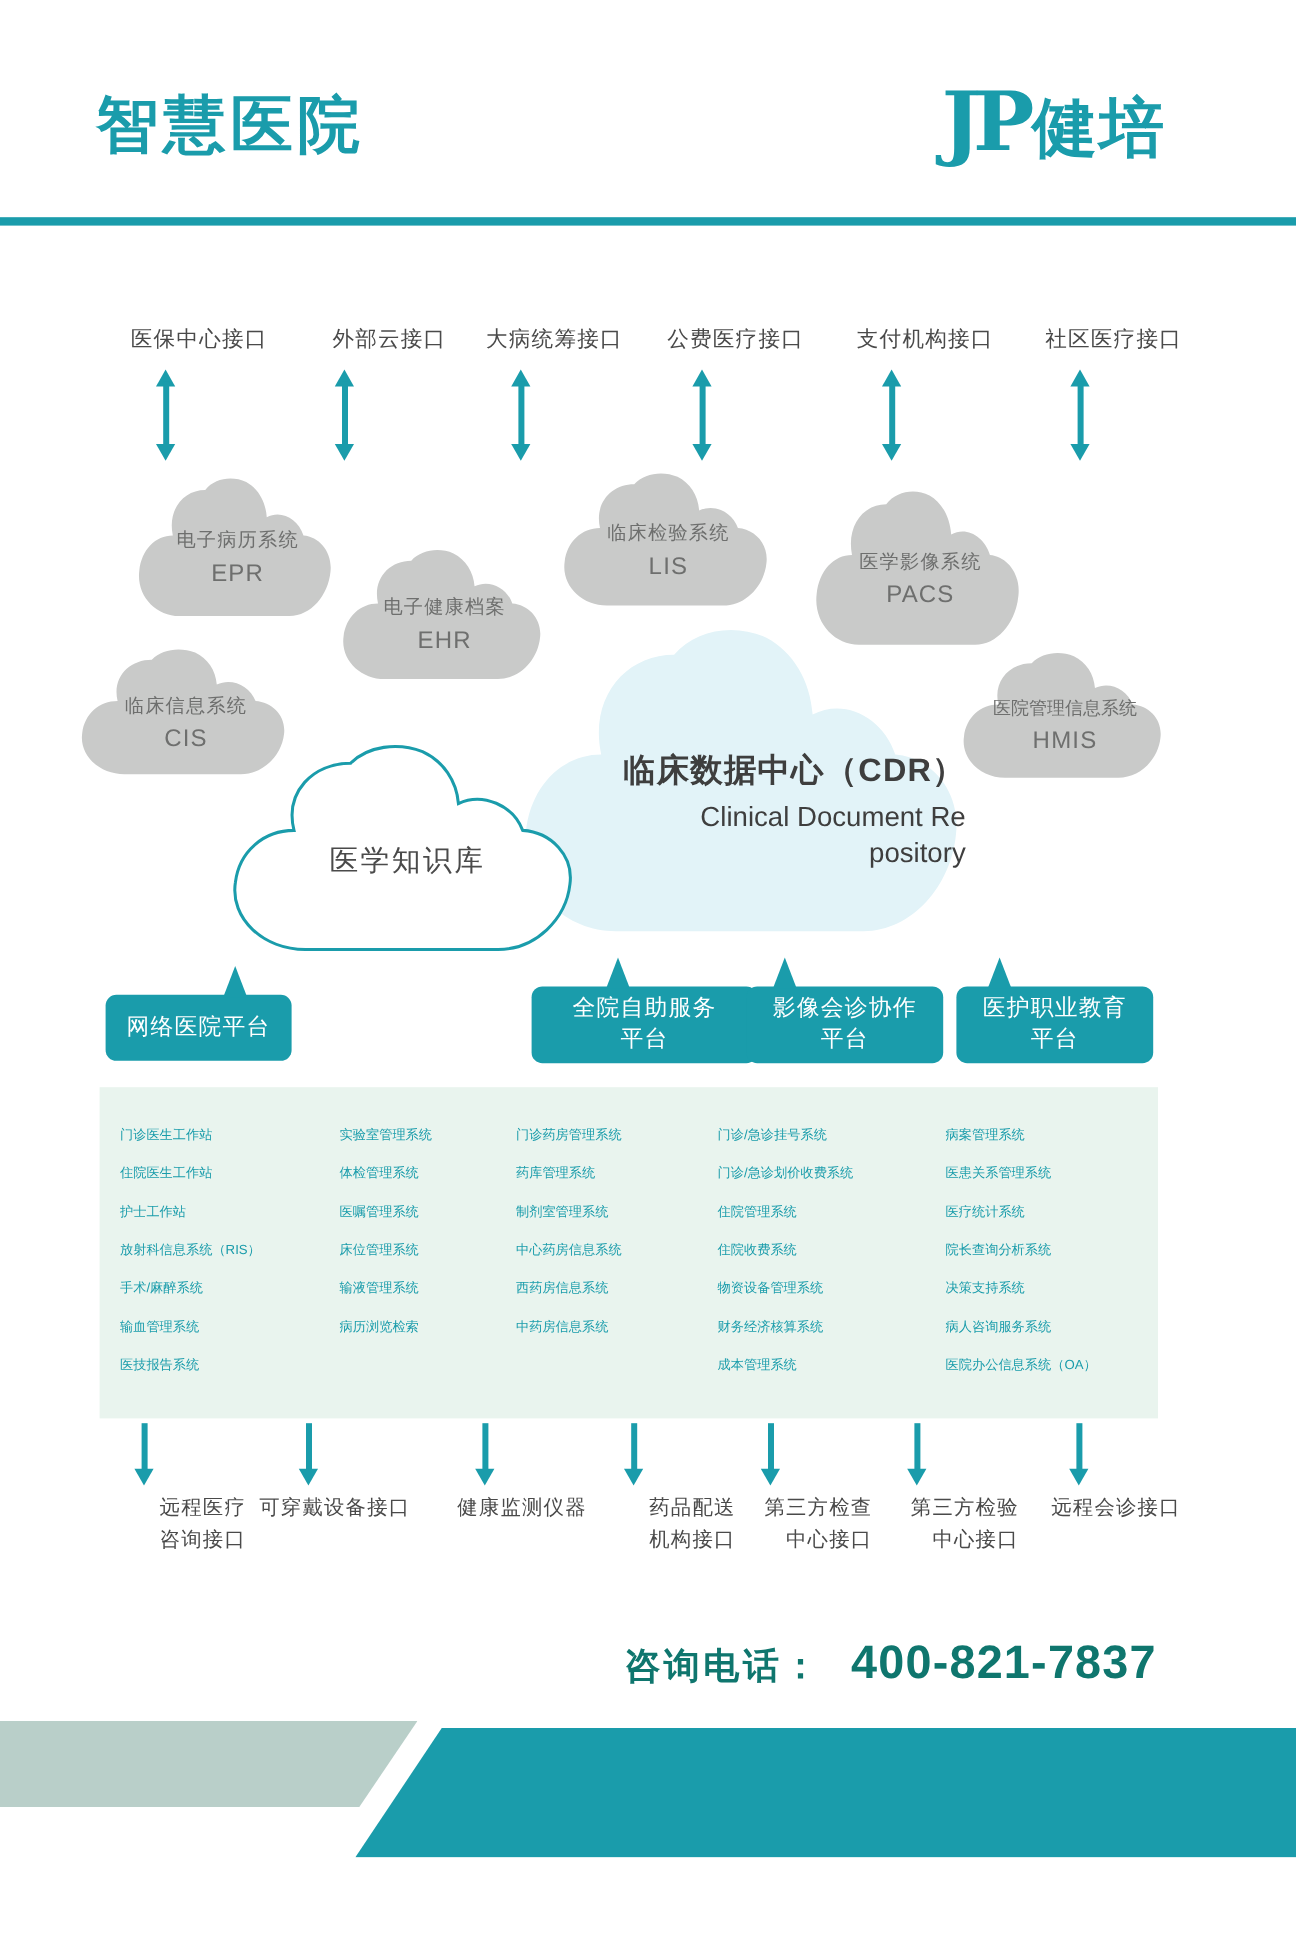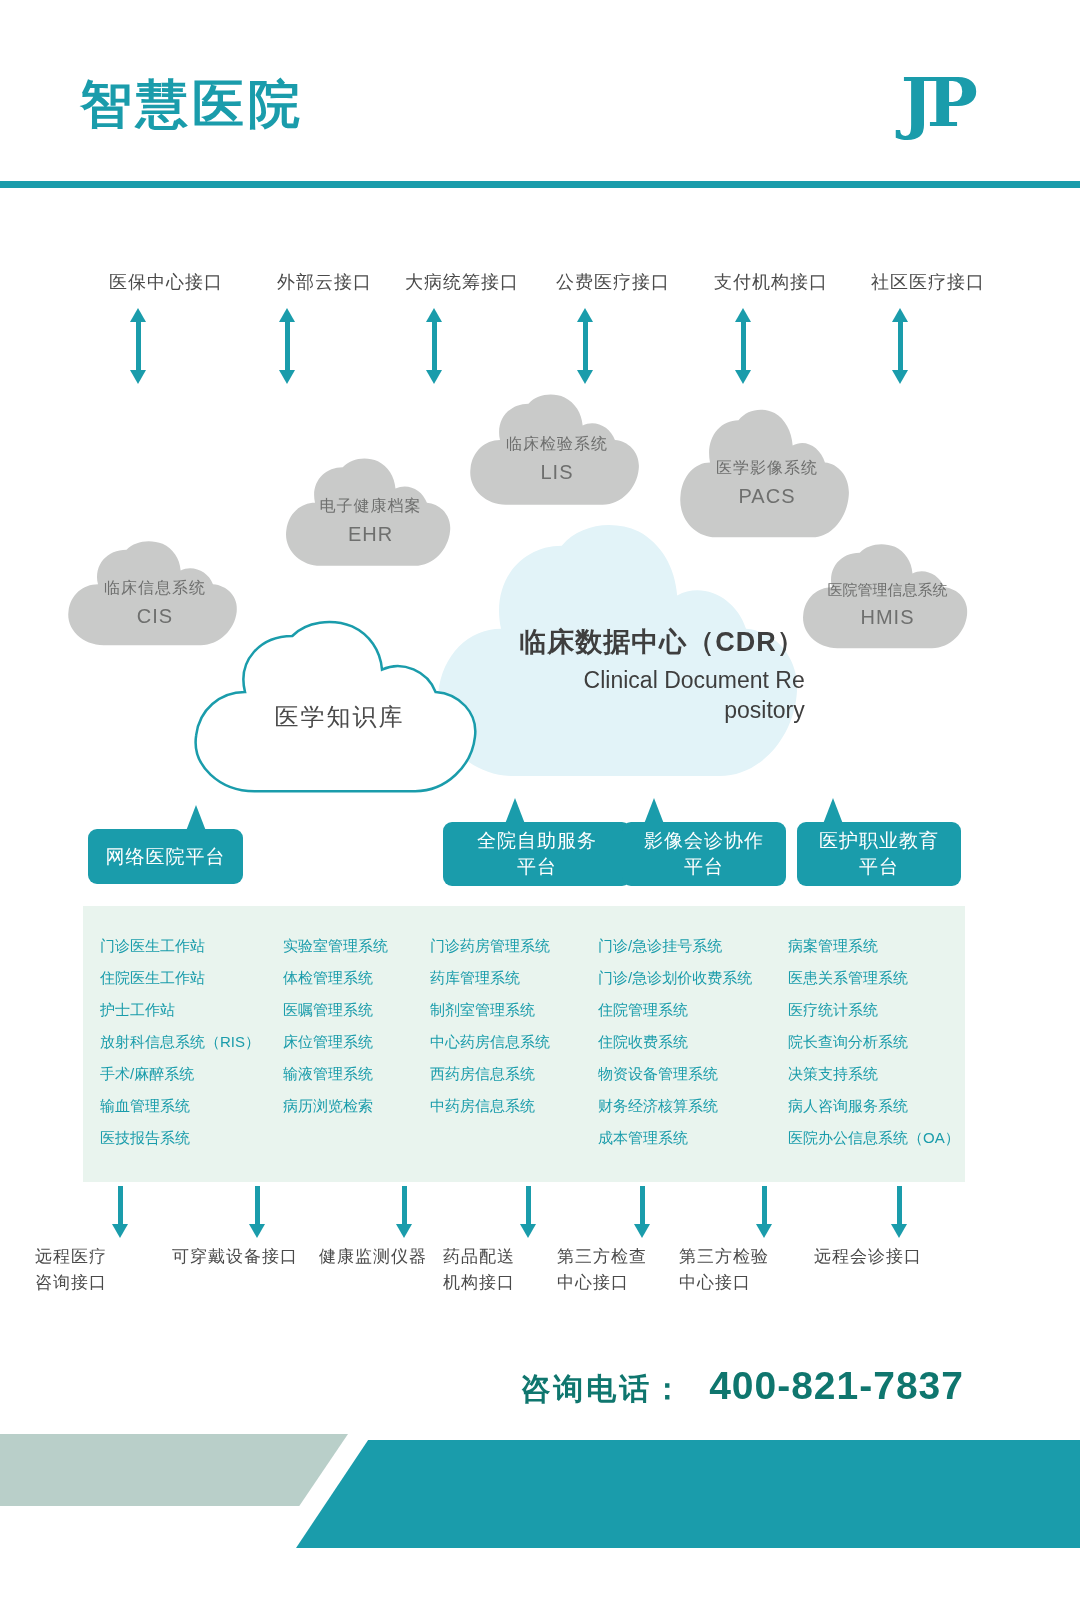--- a/index.html
+++ b/index.html
@@ -47,24 +47,24 @@
   .kb-label{position:absolute;inset:0;display:flex;align-items:center;justify-content:center;padding-top:6%;font-size:24px;color:var(--text-dark);letter-spacing:2px;}
 
   
   .bubble{position:absolute;background:var(--teal);border-radius:9px;color:#fff;display:flex;align-items:center;justify-content:center;text-align:center;font-size:19px;line-height:1.35;letter-spacing:1px;}
   .tail{position:absolute;top:-24px;width:0;height:0;border-left:10px solid transparent;border-right:10px solid transparent;border-bottom:26px solid var(--teal);}
   .preline{white-space:pre-line;}
 
   
   .panel{position:absolute;left:83px;top:906px;width:882px;height:276px;background:var(--panel-green);}
   .pcol{position:absolute;top:30px;display:flex;flex-direction:column;gap:12px;}
-  .sys{font-size:15px;line-height:20px;color:var(--teal);white-space:nowrap;}
-
-  
-  .bif{position:absolute;top:1186px;width:170px;text-align:left;}
+  .sys{font-size:11px;line-height:20px;color:var(--teal);white-space:nowrap;}
+
+  
+  .bif{position:absolute;top:1186px;width:170px;text-align:right;}
   .arrow-d{position:relative;width:16px;height:52px;margin:0 auto;}
   .arrow-d i{position:absolute;display:block;}
   .arrow-d .shaft{top:0;height:40px;}
   .bif-label{margin-top:6px;font-size:17px;line-height:1.55;color:var(--text-dark);letter-spacing:1px;}
 
   
   .phone{position:absolute;right:116px;top:1364px;display:flex;align-items:baseline;gap:24px;color:#0f766e;}
   .phone-label{font-size:30px;font-weight:bold;letter-spacing:3px;}
   .phone-number{font-size:39px;font-weight:bold;letter-spacing:1px;}
   .bar-light{position:absolute;left:0;top:1434px;width:348px;height:72px;background:var(--bar-light);clip-path:polygon(0 0,100% 0,86% 100%,0 100%);}
@@ -77,20 +77,21 @@
 
   <svg width="0" height="0" style="position:absolute" aria-hidden="true">
     <defs>
       <path id="cloudPath" d="M 46 112 C 24 112 6 96 9 77 C 11 61 24 50 40 50 C 35 30 50 15 70 15 C 79 6 95 4 108 9 C 119 14 126 24 127 36 C 140 30 156 37 161 50 C 176 51 188 63 186 78 C 184 96 168 112 148 112 Z"></path>
     </defs>
   </svg>
 
   <div class="title">智慧医院</div>
   <div class="logo">
     <span class="logo-jp">JP</span>
+    <span class="logo-cn">健培</span>
   </div>
   <div class="divider"></div>
 
   <div class="tif" style="left:53px">
     <div class="tif-label">医保中心接口</div>
     <div class="arrow-v">
         <i class="head-t"></i>
         <i class="shaft"></i>
         <i class="head-b"></i>
       </div>
@@ -129,20 +130,29 @@
   </div>
   <div class="tif" style="left:815px">
     <div class="tif-label">社区医疗接口</div>
     <div class="arrow-v">
         <i class="head-t"></i>
         <i class="shaft"></i>
         <i class="head-b"></i>
       </div>
   </div>
 
+  <div class="cloud" style="left:108px;top:392px;width:180px;height:130px">
+    <svg viewBox="0 0 200 120" preserveAspectRatio="none">
+        <use href="#cloudPath"></use>
+      </svg>
+    <div class="ct">
+        <div class="ct1">电子病历系统</div>
+        <div class="ct2">EPR</div>
+      </div>
+  </div>
   <div class="cloud" style="left:278px;top:452px;width:185px;height:122px">
     <svg viewBox="0 0 200 120" preserveAspectRatio="none">
         <use href="#cloudPath"></use>
       </svg>
     <div class="ct">
         <div class="ct1">电子健康档案</div>
         <div class="ct2">EHR</div>
       </div>
   </div>
   <div class="cloud" style="left:462px;top:388px;width:190px;height:125px">

